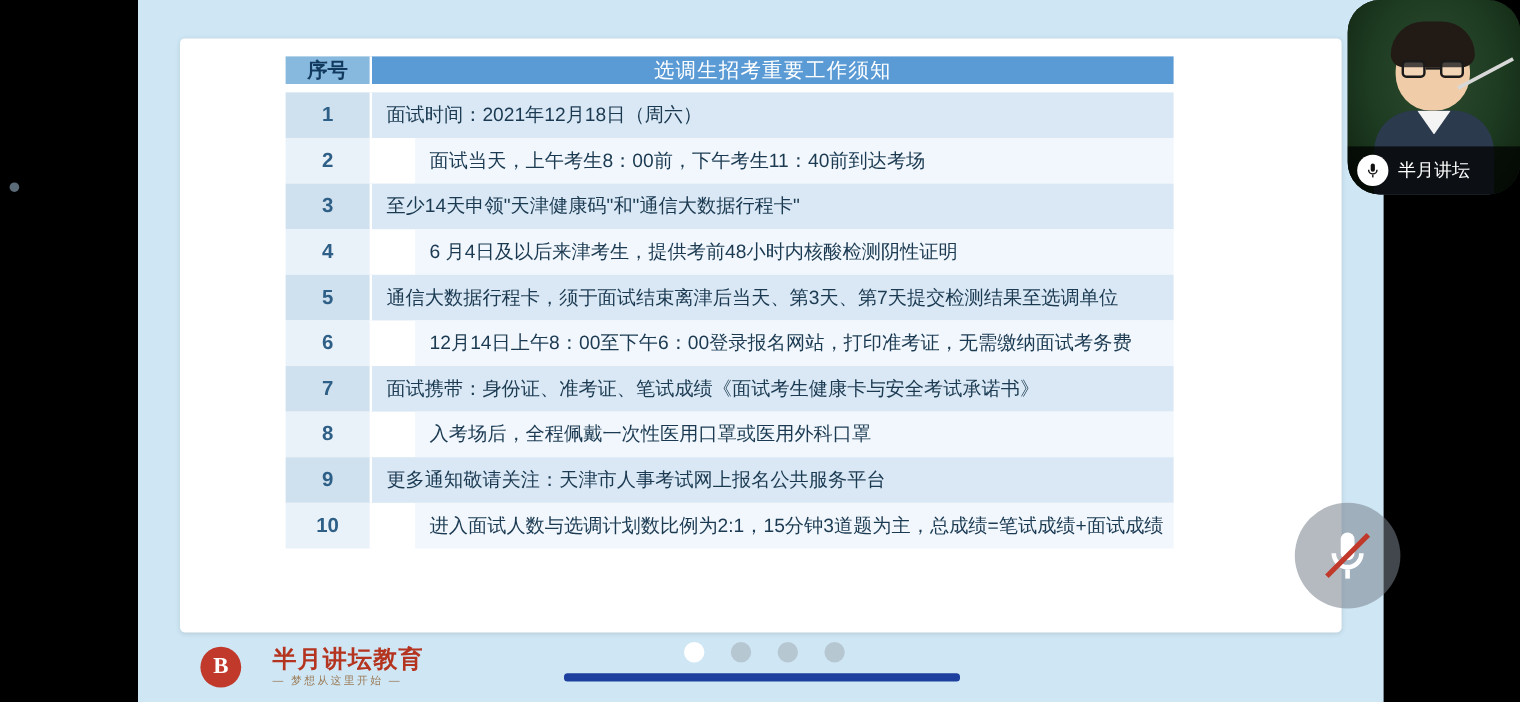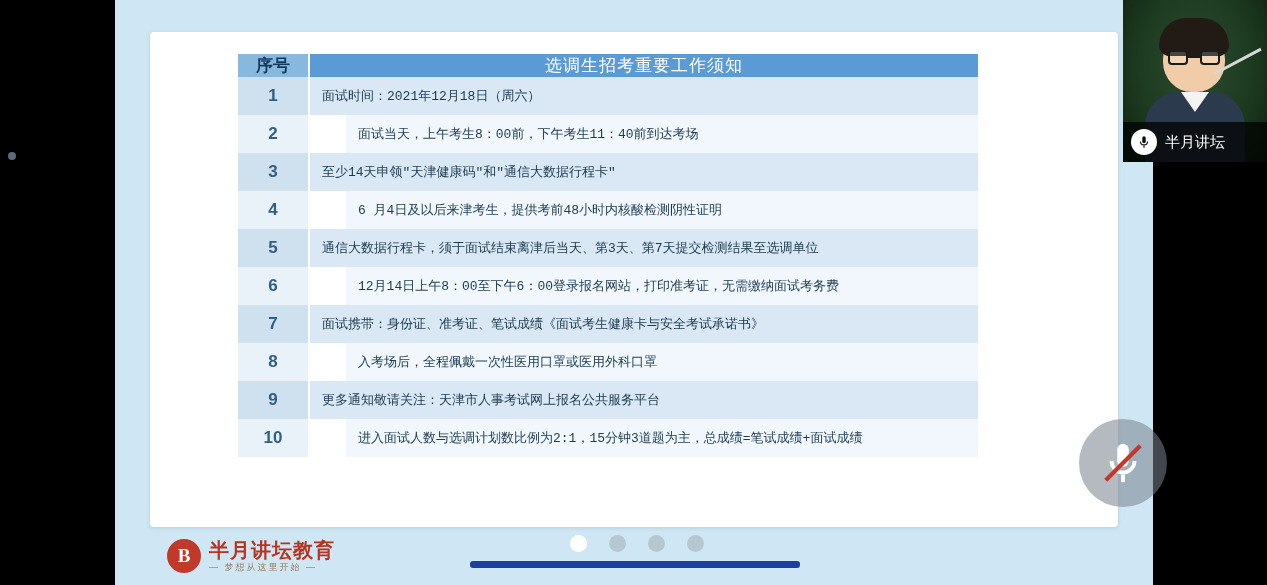--- a/index.html
+++ b/index.html
@@ -31,21 +31,21 @@
   }
   
   .table {
     position: absolute;
     left: 123px; top: 40px;
     width: 740px;
   }
   .t-head {
     display: flex;
     height: 37px;
-    align-items: flex-end;
+    align-items: center;
   }
   .t-head .idx {
     width: 72px;
     background: #87b8dd;
     color: #123a5e;
     font-weight: bold;
     font-size: 17px;
     display: flex; align-items: center; justify-content: center;
     border-right: 2px solid #ffffff;
   }
@@ -67,25 +67,24 @@
     width: 72px;
     display: flex; align-items: center; justify-content: center;
     font-size: 17px;
     color: #2e5f86;
     font-weight: bold;
     border-right: 2px solid #ffffff;
   }
   .t-row .cell {
     flex: 1;
     display: flex; align-items: center;
-    font-size: 13px;
+    font-size: 16px;
     color: #1b3a52;
     padding-left: 12px;
     white-space: nowrap;
-    font-family: Liberation Mono, monospace;
   }
   .t-row.odd .idx { background: #cfe0ef; }
   .t-row.odd .cell { background: #d9e8f4; }
   .t-row.even .idx { background: #e9f1f9; }
   .t-row.even .cell { background: #f1f7fc; margin-left: 36px; }
 
   
   .logo {
     position: absolute;
     left: 52px; bottom: 12px;
@@ -93,21 +92,21 @@
   }
   .logo-mark {
     width: 34px; height: 34px;
     border-radius: 50%;
     background: #c0392b;
     color: #fff;
     font-size: 19px; font-weight: bold;
     display: flex; align-items: center; justify-content: center;
     font-family: "Liberation Serif", serif;
   }
-  .logo-text { line-height: 1.1; }
+  .logo-text { line-height: 1.1; margin-left: 18px; }
   .logo-main {
     font-size: 20px; font-weight: bold;
     color: #b5341f;
     letter-spacing: 1px;
   }
   .logo-sub {
     font-size: 9px;
     color: #9a7a55;
     letter-spacing: 2px;
     margin-top: 2px;
@@ -131,20 +130,21 @@
     border-radius: 3px;
   }
 
   
   .presenter {
     position: absolute;
     right: 0px; top: 0px;
     width: 144px; height: 162px;
     background: #0e0e0e;
     overflow: hidden;
+    border-radius: 27px;
   }
   .presenter-video {
     position: absolute; inset: 0;
     background: radial-gradient(ellipse at 50% 40%, #2e4b2f 0%, #1d3b21 55%, #10200f 100%);
   }
   .face {
     position: absolute;
     left: 40px; top: 26px;
     width: 62px; height: 66px;
     border-radius: 50% 50% 46% 46%;

